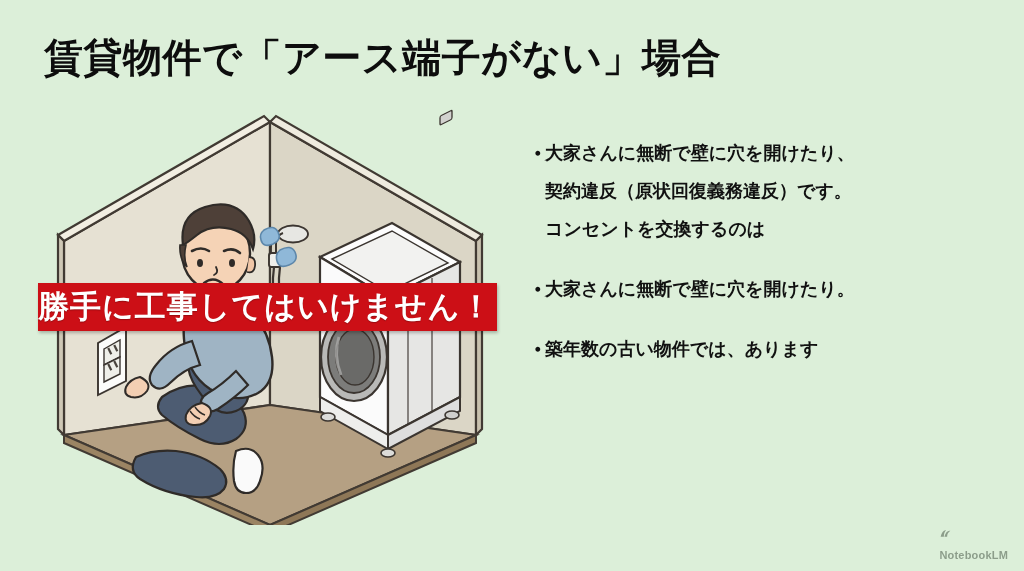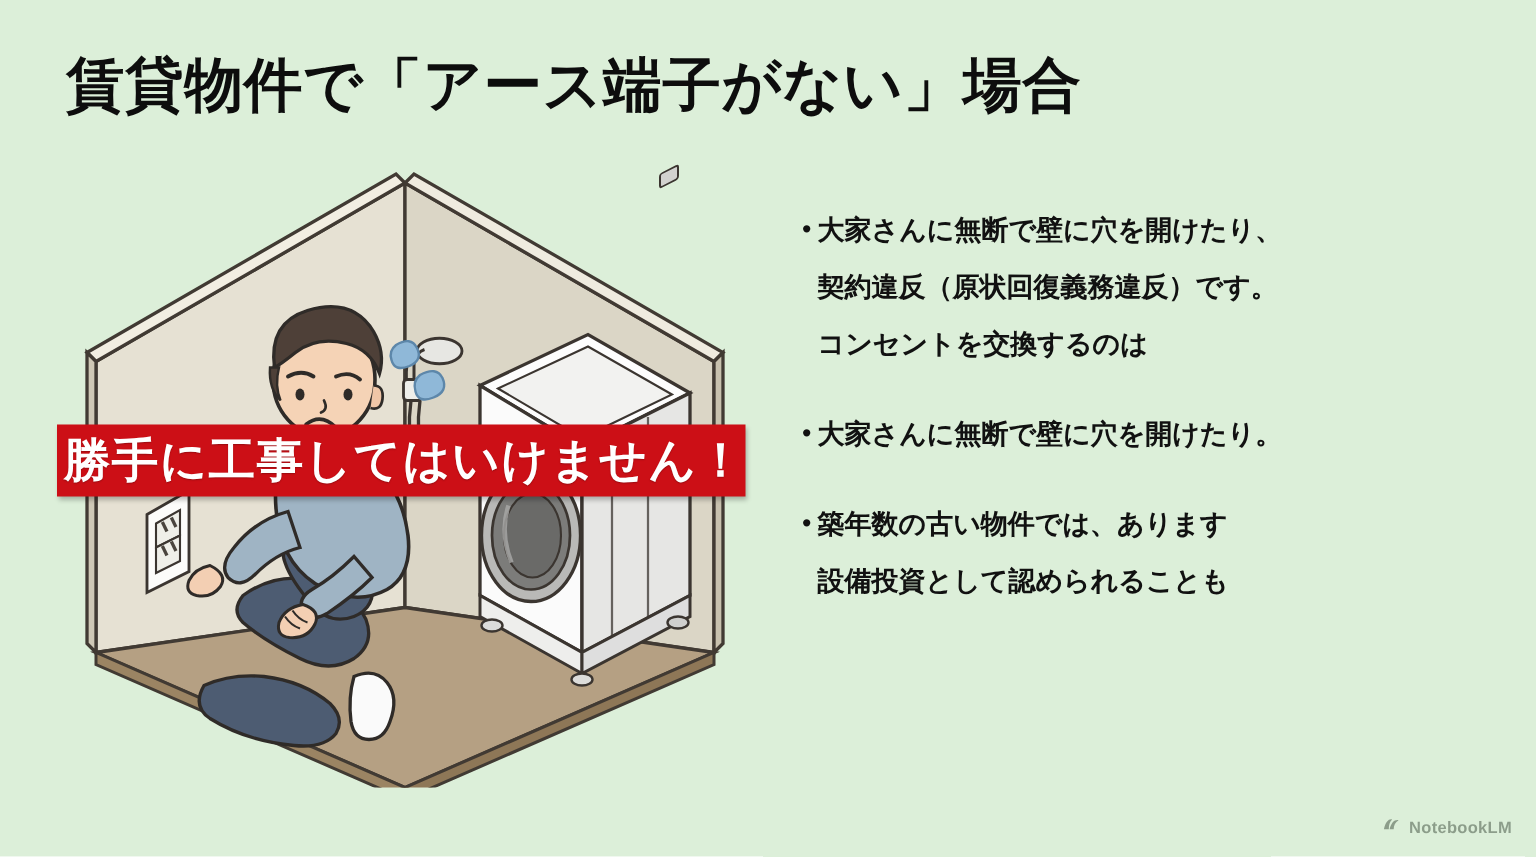--- a/index.html
+++ b/index.html
@@ -76,40 +76,40 @@
   #banner {
     position: absolute;
     left: 38px;
     top: 283px;
     width: 459px;
     height: 48px;
     background: #cc0f16;
     box-shadow: 1px 2px 3px rgba(0,0,0,0.25);
     display: flex;
     align-items: center;
-    justify-content: flex-end;
+    justify-content: flex-start;
   }
   #banner-text {
     color: #ffffff;
     font-size: 31px;
     font-weight: 700;
     letter-spacing: 1px;
     white-space: nowrap;
     text-shadow: 0 1px 1px rgba(0,0,0,0.25);
   }
 
   
   #watermark {
     position: absolute;
     right: 16px;
     bottom: 10px;
     display: flex;
-    align-items: center;
     gap: 5px;
     opacity: 0.55;
+    flex-direction: column;
   }
   #watermark-label {
     font-size: 11px;
     font-weight: 700;
     color: #4b5b4b;
     letter-spacing: 0.2px;
   }
 </style>
 </head>
 <body>
@@ -262,21 +262,20 @@
       <span class="bullet-dot">・</span>
       <div class="bullet-lines">
         <div class="bullet-line">大家さんに無断で壁に穴を開けたり。</div>
       </div>
     </div>
 
     <div class="bullet">
       <span class="bullet-dot">・</span>
       <div class="bullet-lines">
         <div class="bullet-line">築年数の古い物件では、あります</div>
-        <div class="bullet-line">設備投資として認められることも</div>
       </div>
     </div>
 
   </div>
 
   <div id="watermark">
     <span>
       <svg width="13" height="13" viewBox="0 0 24 24" xmlns="http://www.w3.org/2000/svg">
         <path d="M3 18 C5 9, 9 5, 13 6 C10 9, 9 13, 9 18 Z" fill="#4b5b4b"></path>
         <path d="M10 18 C12 10, 16 6, 21 7 C17 10, 15 13, 15 18 Z" fill="#4b5b4b"></path>

